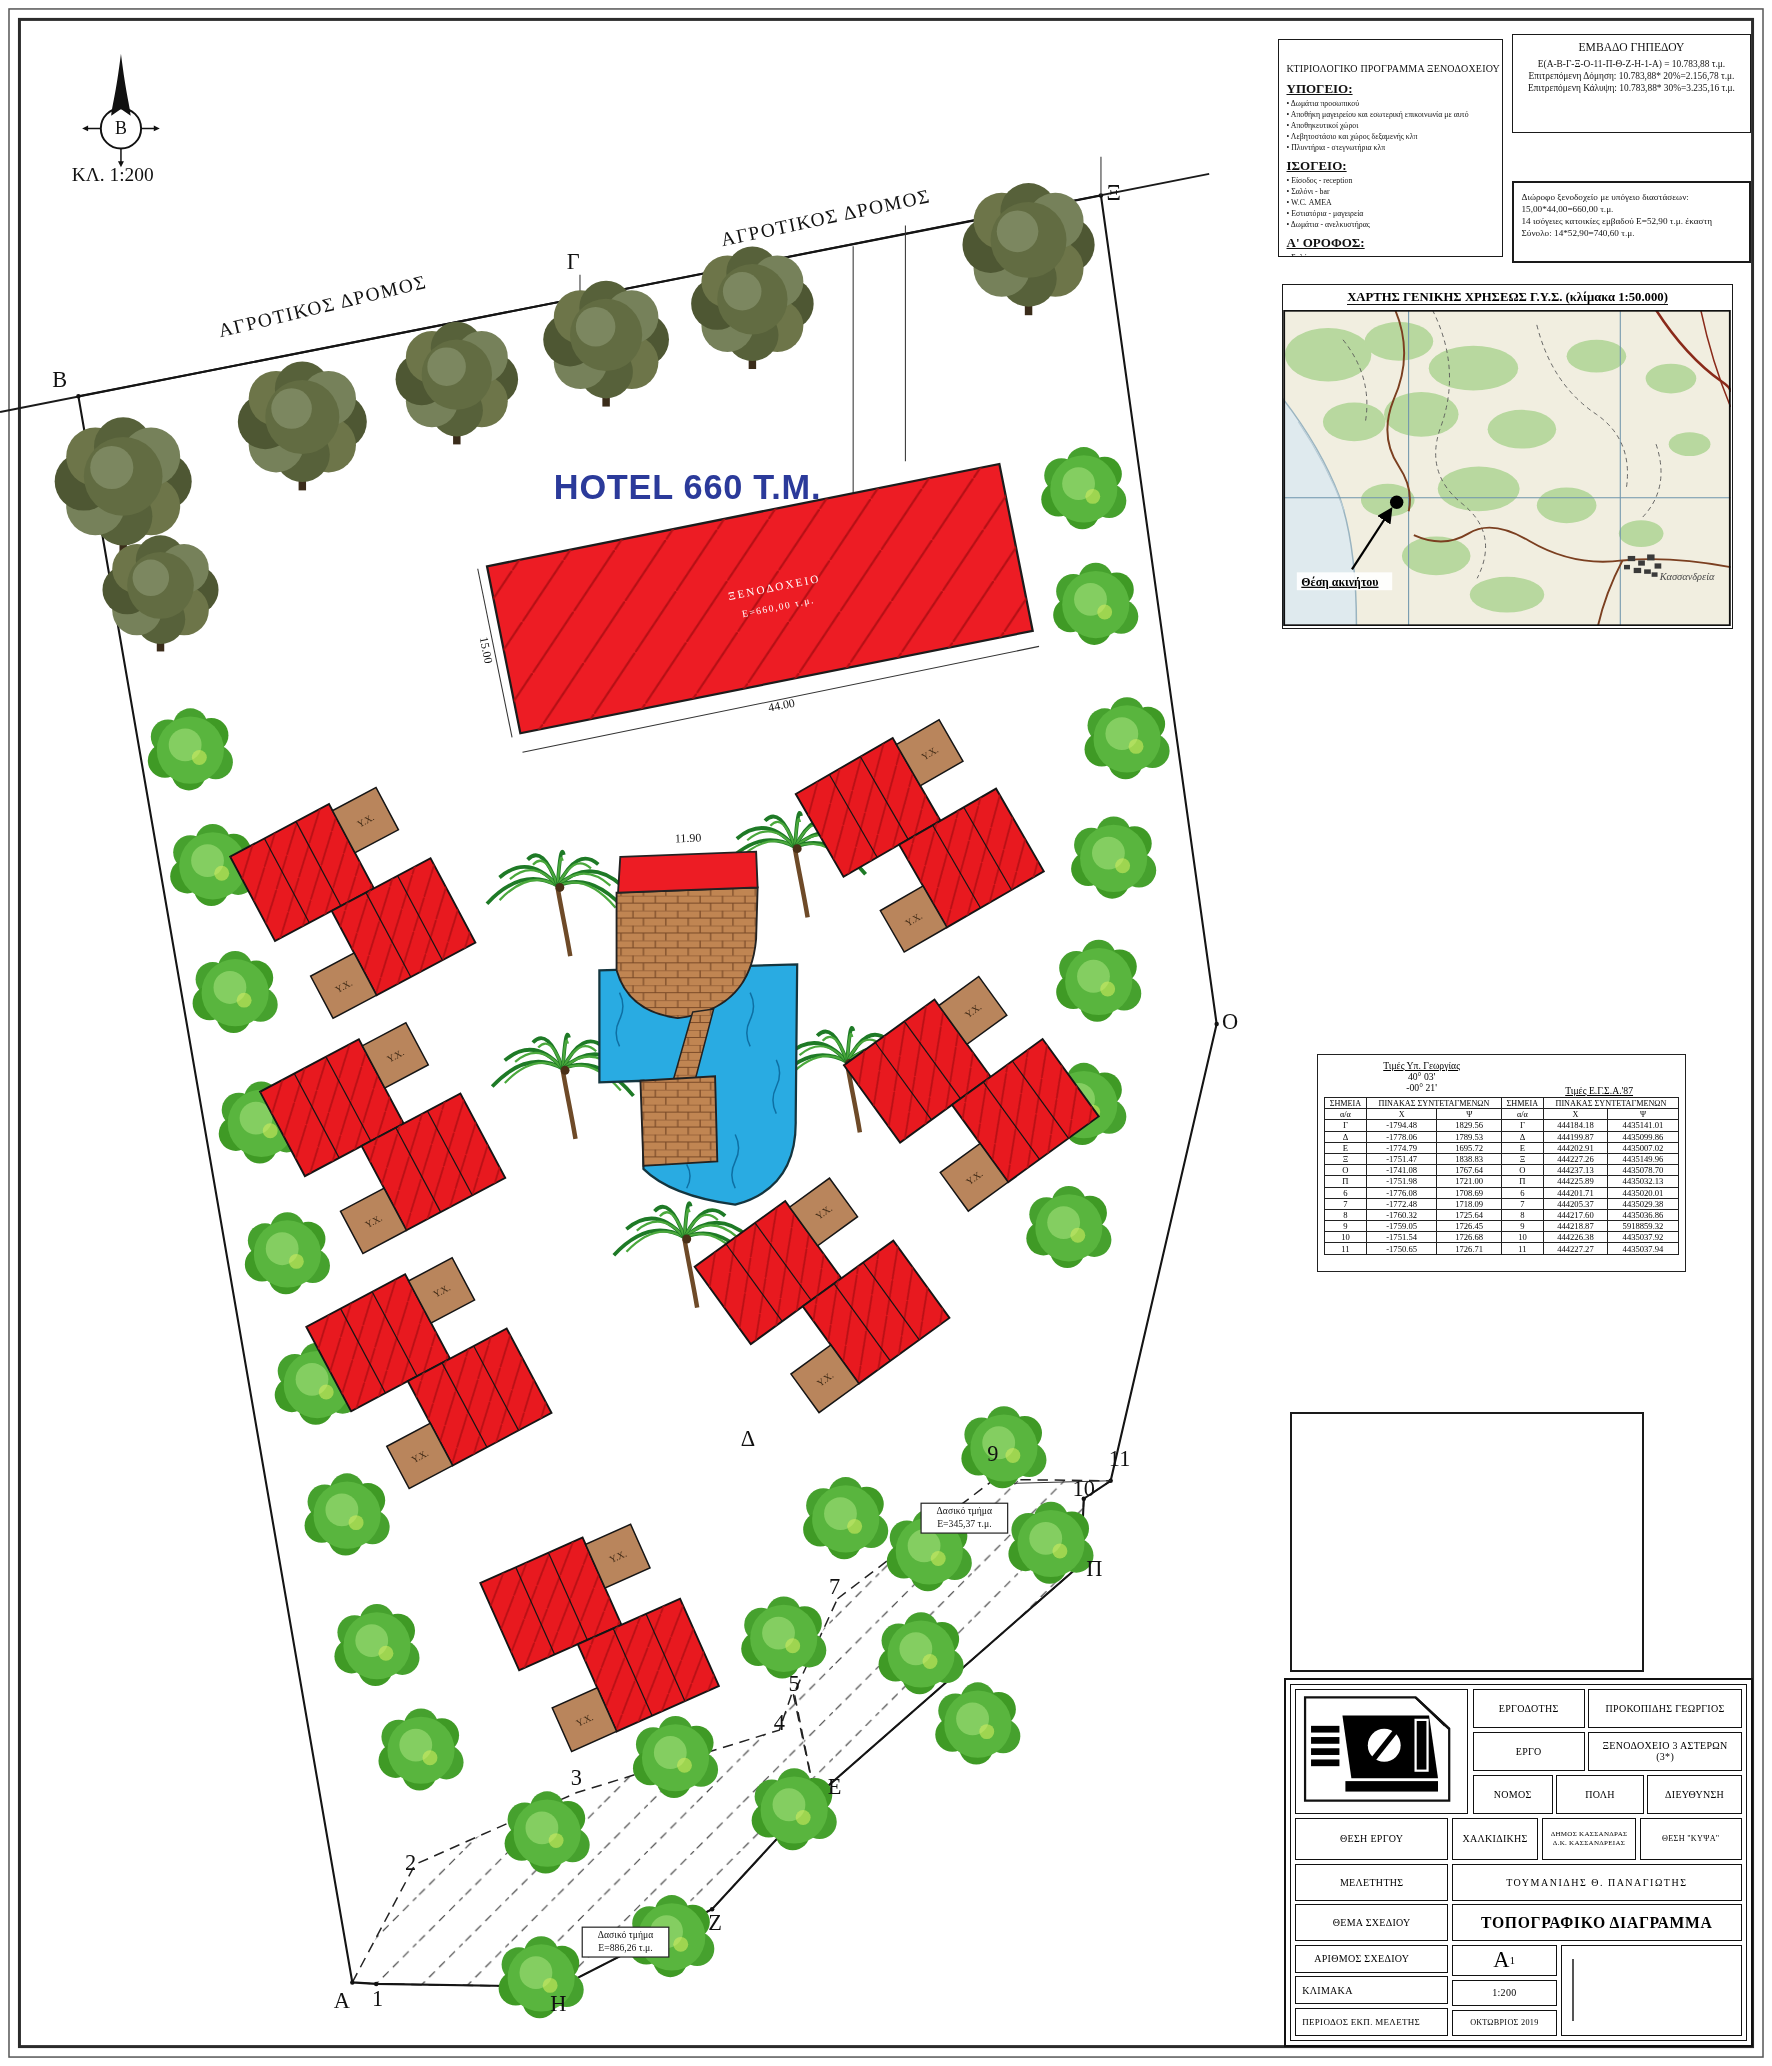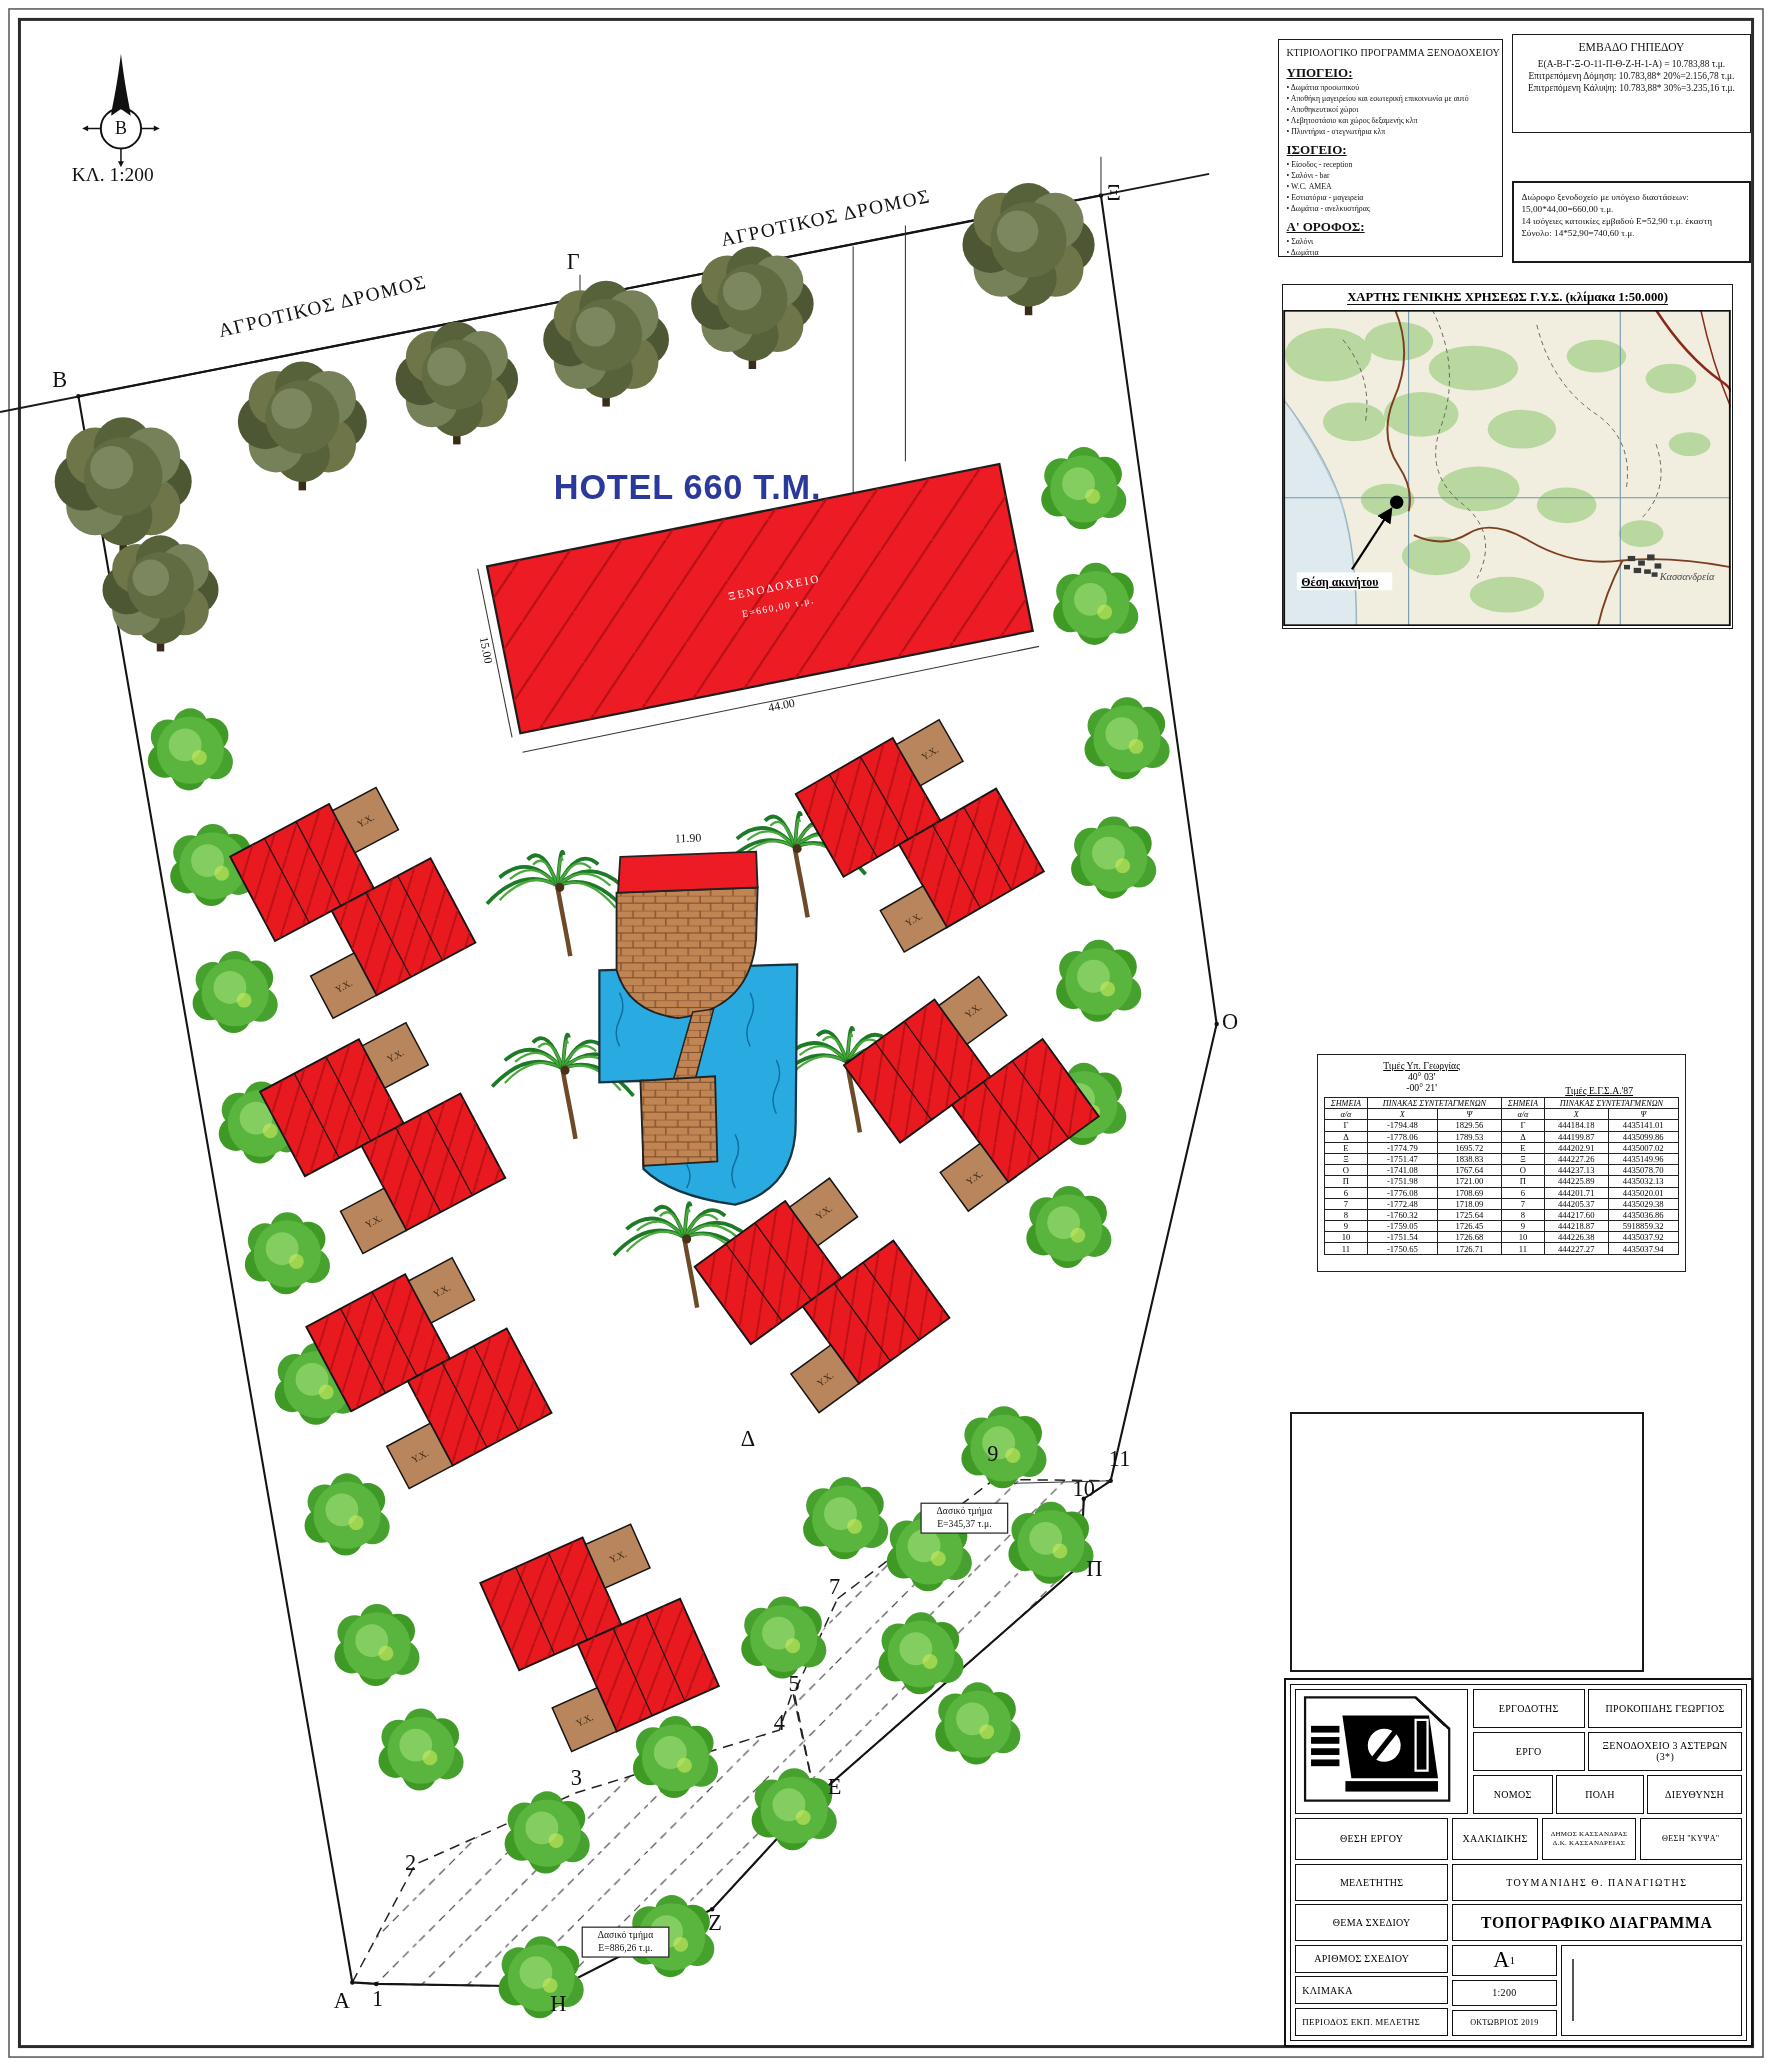--- a/index.html
+++ b/index.html
@@ -5,42 +5,42 @@
   * { box-sizing: border-box; margin: 0; padding: 0; }
   html,body { background:#e8e8e8; }
   body { font-family: "Liberation Serif", serif; }
   #sheet { position:relative; width:1772px; height:2066px; background:#ffffff; overflow:hidden; }
   .abs { position:absolute; }
   svg text { user-select:none; }
 
   
   .panel { position:absolute; background:#fff; border:1.5px solid #1a1a1a; color:#111; }
   #box-program { left:1278px; top:39px; width:225px; height:218px; padding:6px 7.5px; font-size:7.8px; line-height:1.3; overflow:hidden; }
-  #box-program .ptitle { font-size:10px; text-align:left; letter-spacing:0.2px; margin-bottom:6px; white-space:nowrap; }
+  #box-program .ptitle { font-size:10px; text-align:left; letter-spacing:0.2px; margin-bottom:6px; white-space:nowrap;margin-top:16px; }
   .pheading { font-size:13px; text-decoration:underline; margin:5.2px 0 1.5px 0; font-weight:bold; }
   .pitem { margin:0.7px 0; }
   .pnote { margin-top:3.7px; font-size:7.7px; }
   #box-area { left:1512px; top:34px; width:239px; height:99px; padding:6px 4.5px; text-align:center; }
   #box-area .atitle { font-size:11.6px; margin-bottom:4.5px; }
   #box-area .aline { font-size:9.4px; margin:2.2px 0; }
   #box-build { left:1512px; top:181px; width:239px; height:82px; padding:6.7px 7.5px; border-width:2.2px; }
   #box-build .bline { font-size:9.2px; margin:2.2px 0; }
 
   #map-box { left:1282px; top:284px; width:451px; height:345px; border:1.5px solid #1a1a1a; background:#fff; }
   #map-title { height:25px; line-height:24px; text-align:center; font-size:12.7px; font-weight:bold; }
   #map-title span { border-bottom:1.5px solid #111; }
 
   #coord-box { left:1317px; top:1054px; width:369px; height:218px; border:1.5px solid #222; background:#fff; padding:4.5px 6px; }
   .chead { display:flex; font-size:9.7px; }
   .chead .cl { width:55%; text-align:center; }
   .chead .cr { width:45%; text-align:center; padding-top:25px; }
   .chead .und { text-decoration:underline; }
   #coord-table { border-collapse:collapse; width:100%; margin-top:1.5px; }
   #coord-table td, #coord-table th { border:1.2px solid #222; font-size:8.6px; text-align:center; padding:0 1.5px; height:11.2px; font-weight:normal; }
-  #coord-table th { font-style:italic; font-size:8.2px; }
+  #coord-table th { font-size:8.2px; }
 
   #empty-box { left:1290px; top:1412px; width:354px; height:260px; border:2.2px solid #1a1a1a; background:#fff; }
 
   
   #title-block { left:1284px; top:1678px; width:469px; height:369px; border:2.2px solid #111; background:#fff; padding:3.7px; }
   #tb-inner { width:100%; height:100%; border:1.5px solid #111; padding:4.5px; display:flex; flex-direction:column; gap:3.7px; }
   .tb-row { display:flex; gap:3.7px; }
   .tb-cell { border:1.5px solid #111; display:flex; align-items:center; justify-content:center; text-align:center; font-size:10px; letter-spacing:0.3px; padding:1.5px 3px; background:#fff; }
   .tb-top { height:125px; display:flex; gap:4.5px; }
   #tb-logo { width:173px; border:1.5px solid #111; position:relative; }

